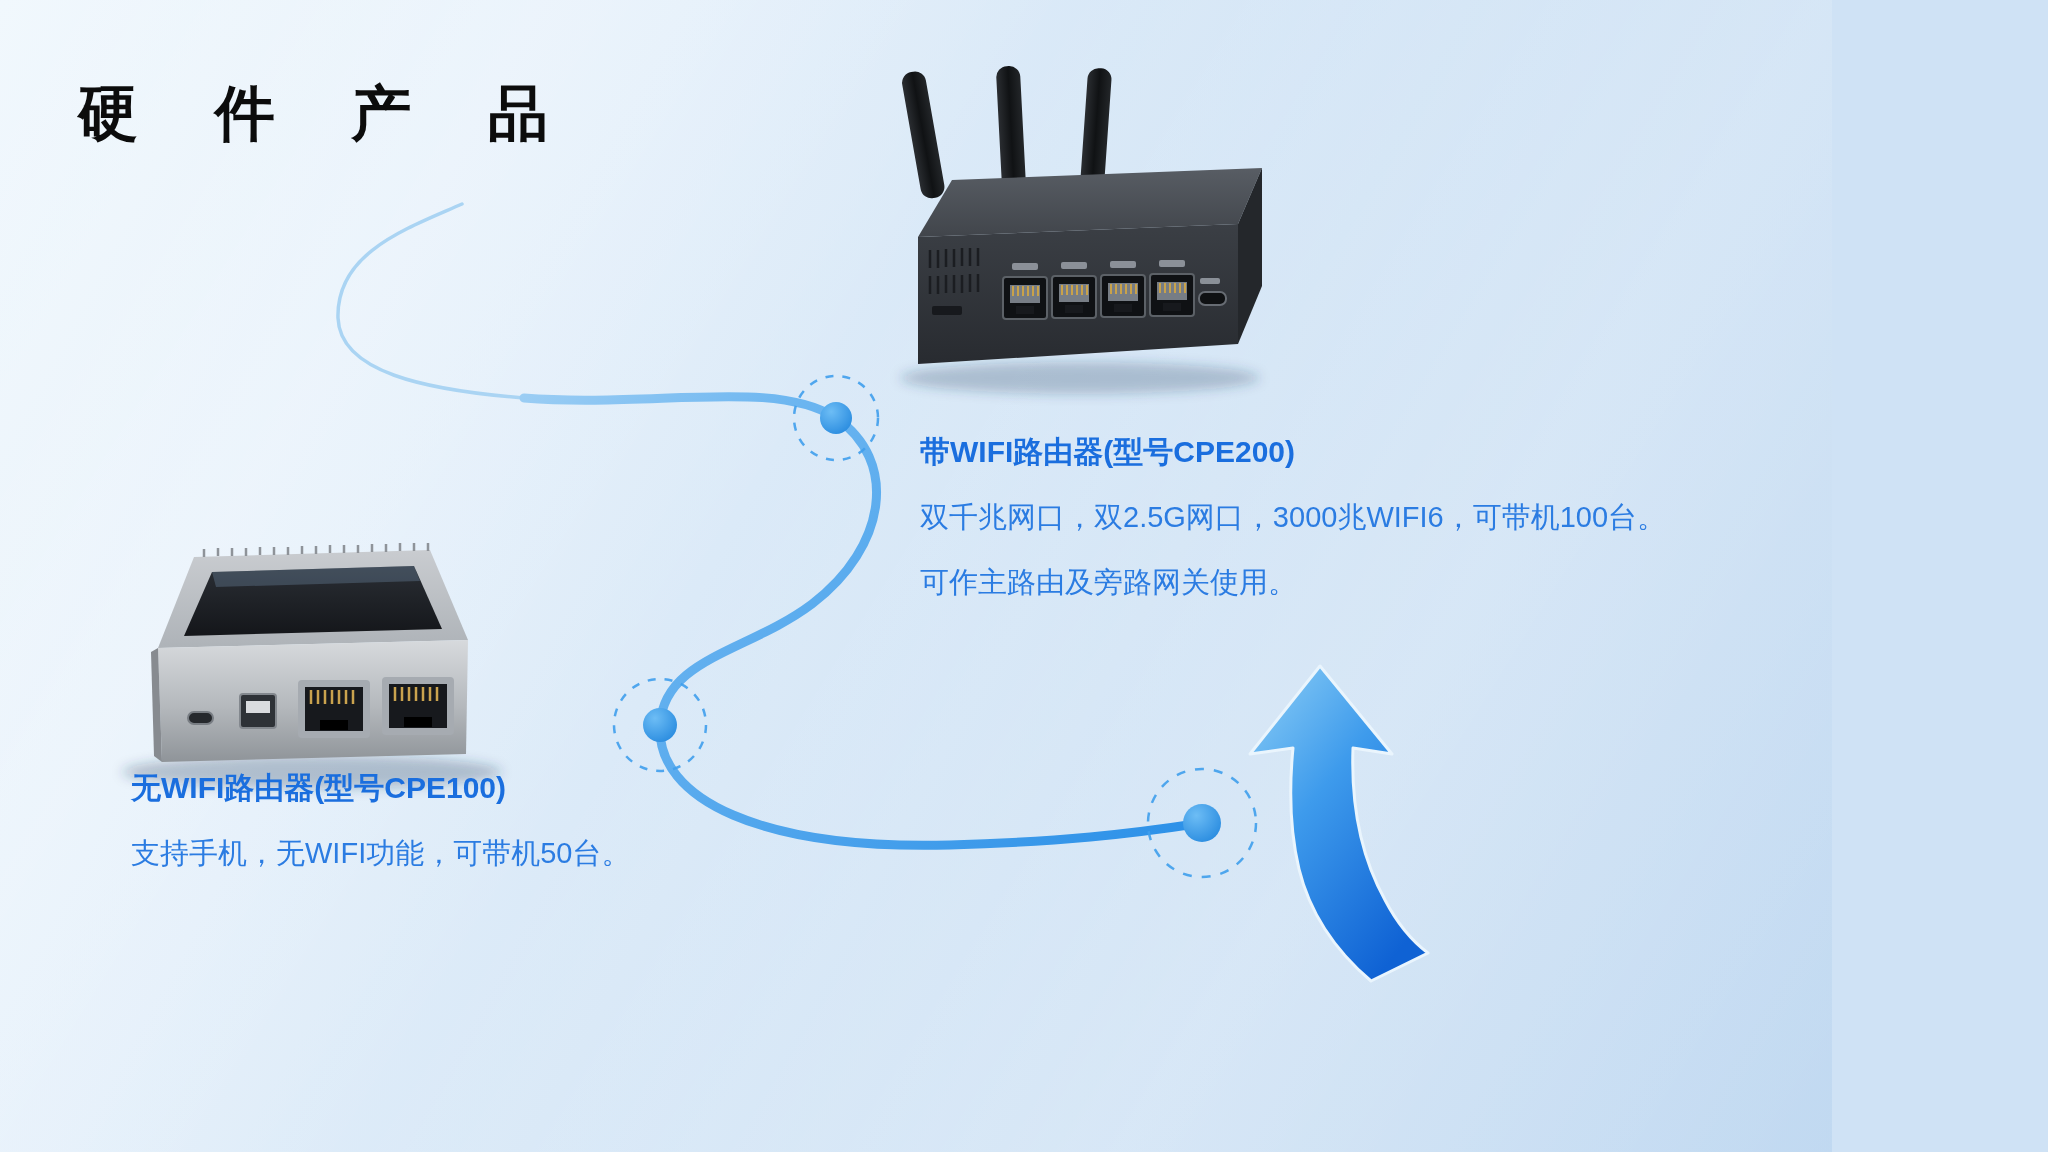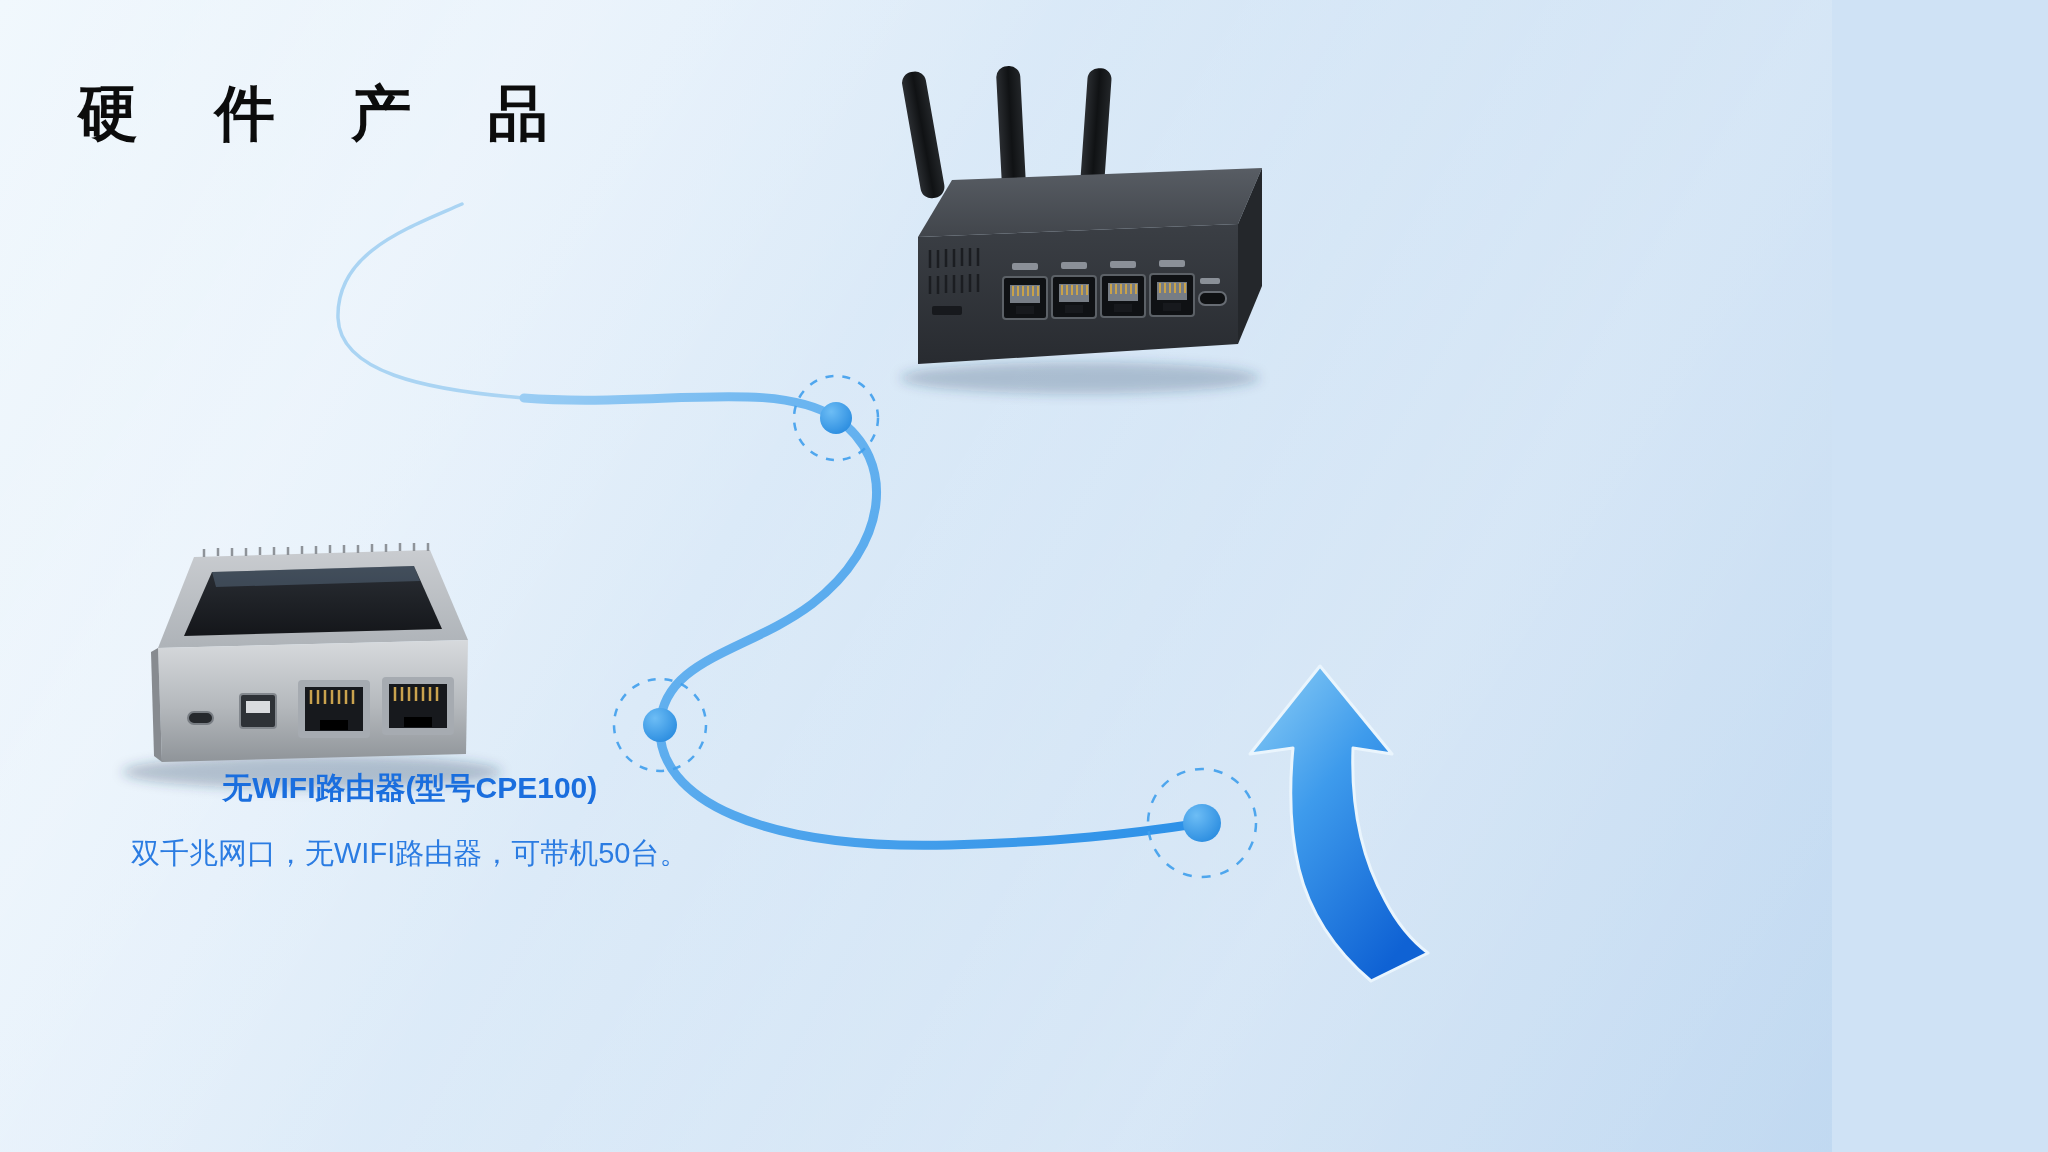--- a/index.html
+++ b/index.html
@@ -5,21 +5,20 @@
   * { margin:0; padding:0; box-sizing:border-box; }
   html,body { width:2048px; height:1152px; }
   body {
     font-family:"Liberation Sans","DejaVu Sans",sans-serif;
     overflow:hidden;
     background:#cfe2f5;
   }
   .canvas {
     position:relative; width:1832px; height:1152px; overflow:hidden;
     background:linear-gradient(118deg,#f1f8fd 0%,#e3effa 28%,#d0e3f5 60%,#bcd6f0 100%);
-    text-align:center;
   }
   .bg-streak { position:absolute; pointer-events:none; }
   .s1 {
     width:1500px; height:2400px; left:820px; top:-620px; transform:rotate(32deg);
     background:linear-gradient(90deg,rgba(255,255,255,0) 0%,rgba(255,255,255,0.55) 45%,rgba(255,255,255,0) 100%);
     opacity:.45;
   }
   .s2 {
     width:900px; height:2000px; left:-260px; top:-420px; transform:rotate(32deg);
     background:linear-gradient(90deg,rgba(255,255,255,0) 0%,rgba(255,255,255,0.6) 50%,rgba(255,255,255,0) 100%);
@@ -202,20 +201,25 @@
         <path d="M395 687 V701 M402 687 V701 M409 687 V701 M416 687 V701 M423 687 V701 M430 687 V701 M437 687 V701" stroke="#caa34e" stroke-width="2.5"></path>
         <rect x="404" y="717" width="28" height="10" fill="#000000"></rect>
       </g>
     </g>
 
     <g>
       <path d="M 1320 666 L 1392 754 L 1353 748 C 1351 802 1359 853 1385 900 C 1397 923 1412 941 1428 953 L 1371 981 C 1337 952 1310 914 1299 869 C 1290 831 1289 789 1293 748 L 1250 754 Z" fill="url(#arrowGrad)" stroke="#eaf5fd" stroke-width="3" stroke-linejoin="round"></path>
     </g>
   </svg>
 
+  <div class="tb tb-cpe200">
+    <div class="product-name">带WIFI路由器(型号CPE200)</div>
+    <div class="product-line">双千兆网口，双2.5G网口，3000兆WIFI6，可带机100台。</div>
+    <div class="product-line">可作主路由及旁路网关使用。</div>
+  </div>
 
   <div class="tb tb-cpe100">
     <div class="product-name">无WIFI路由器(型号CPE100)</div>
-    <div class="product-line">双千兆网口，无WIFI路由器，可带机50台。</div>
+    <div class="product-line">支持手机，无WIFI功能，可带机50台。</div>
   </div>
 
 
 </div>
 
 </body></html>

